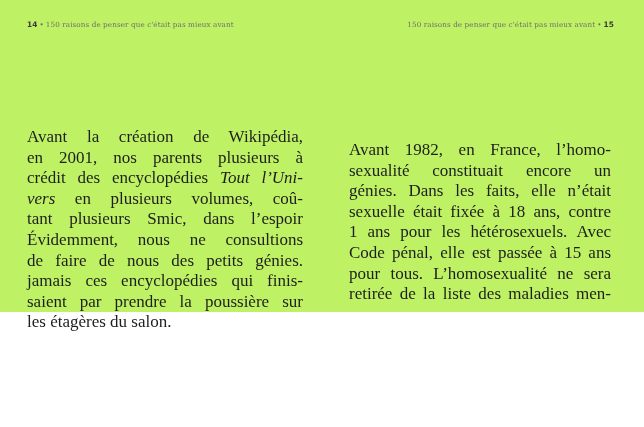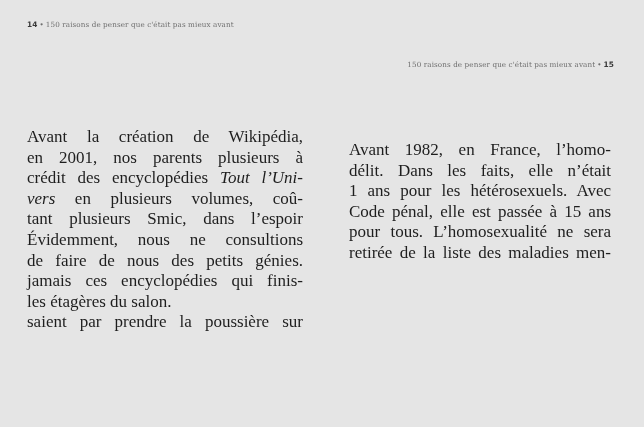--- a/index.html
+++ b/index.html
@@ -9,43 +9,43 @@
     }
     body {
       width: 644px;
       height: 427px;
       position: relative;
       overflow: hidden;
     }
     .spread {
       position: absolute;
       left: 0; top: 0;
-      width: 644px; height: 427px;
-      background: #e5e5e5;
+      width: 644px; height: 312px;
+      background: #bef264;
     }
     .page {
       position: absolute;
       top: 0;
       height: 427px;
       width: 322px;
     }
     .page-left { left: 0; }
     .page-right { left: 322px; }
 
     .running-head {
       position: absolute;
       top: 20px;
       font-family: "DejaVu Serif", serif;
       font-size: 7.2px;
       color: #6e6e6e;
       letter-spacing: 0.1px;
       white-space: nowrap;
     }
     .page-left .running-head { left: 27px; }
-    .page-right .running-head { right: 30px; margin-top: 40px; }
+    .page-right .running-head { right: 30px; }
     .folio {
       font-family: "DejaVu Sans", sans-serif;
       font-weight: bold;
       color: #3a3a3a;
       font-size: 7.4px;
     }
     .bullet {
       color: #6e6e6e;
       margin: 0 2px;
     }
@@ -92,33 +92,35 @@
 
     <p class="body-text">
       <span class="line">Avant la création de Wikipédia,</span>
       <span class="line">en 2001, nos parents plusieurs à</span>
       <span class="line"><span>crédit des encyclopédies </span><em>Tout l’Uni-</em></span>
       <span class="line"><em>vers</em><span> en plusieurs volumes, coû-</span></span>
       <span class="line">tant plusieurs Smic, dans l’espoir</span>
       <span class="line">Évidemment, nous ne consultions</span>
       <span class="line">de faire de nous des petits génies.</span>
       <span class="line">jamais ces encyclopédies qui finis-</span>
+      <span class="line">saient par prendre la poussière sur</span>
       <span class="line last">les étagères du salon.</span>
-      <span class="line">saient par prendre la poussière sur</span>
     </p>
   </div>
 
   <div class="page page-right">
     <div class="running-head">
       <span>150 raisons de penser que c'était pas mieux avant</span><span class="bullet">•</span><span class="folio">15</span>
     </div>
 
     <p class="body-text">
       <span class="line">Avant 1982, en France, l’homo-</span>
-      <span class="line">délit. Dans les faits, elle n’était</span>
+      <span class="line">sexualité constituait encore un</span>
+      <span class="line">génies. Dans les faits, elle n’était</span>
+      <span class="line">sexuelle était fixée à 18 ans, contre</span>
       <span class="line">1 ans pour les hétérosexuels. Avec</span>
       <span class="line">Code pénal, elle est passée à 15 ans</span>
       <span class="line">pour tous. L’homosexualité ne sera</span>
       <span class="line">retirée de la liste des maladies men-</span>
     </p>
   </div>
 
 </div>
 
 </body></html>

